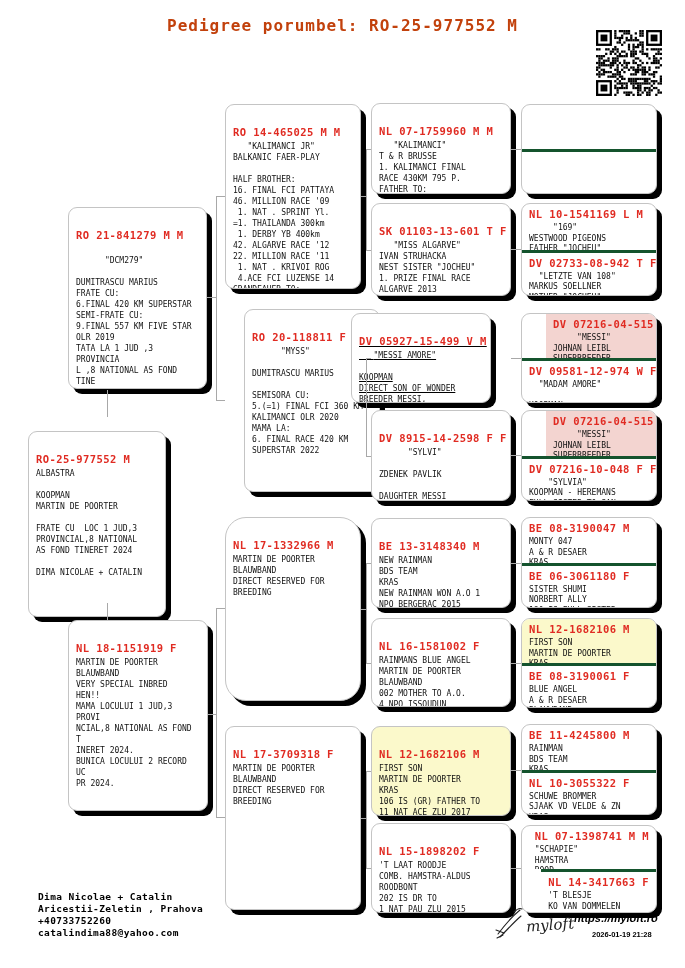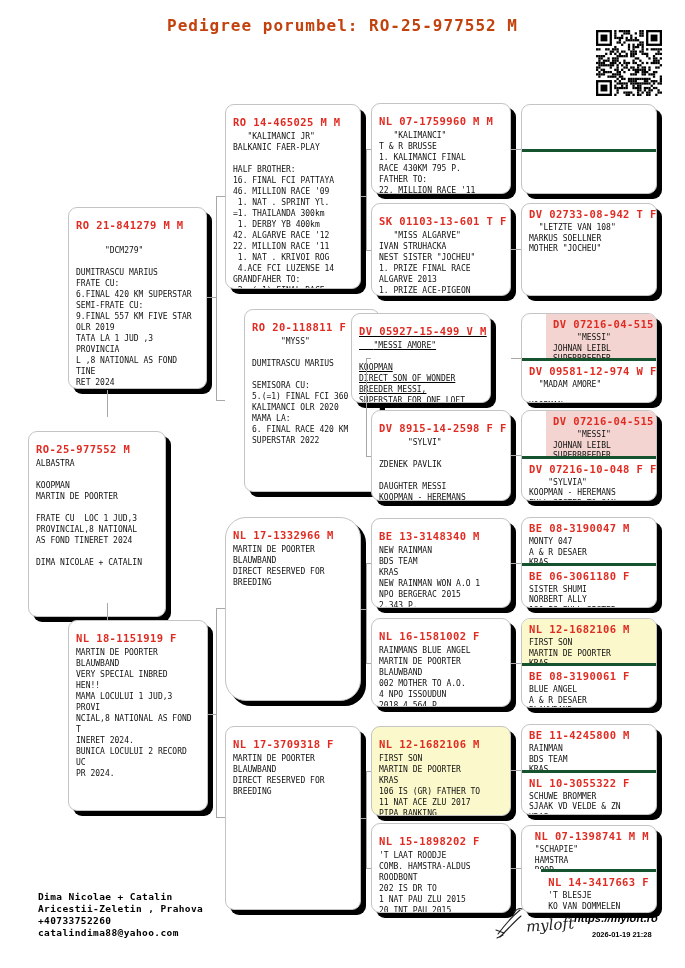--- a/index.html
+++ b/index.html
@@ -3,21 +3,21 @@
 <meta charset="utf-8">
 <style>
   :root{ --red:#e02b22; --pink:#f3d4d0; --yellow:#fbf9cb; --line:#a8a8a8; }
   html,body{margin:0;padding:0;background:#ffffff;}
   #page{position:relative;width:685px;height:968px;background:#fff;overflow:hidden;
         font-family:"DejaVu Sans Mono",monospace;}
   .title{position:absolute;top:16px;left:0;width:100%;text-align:center;
          font:bold 16px "DejaVu Sans Mono",monospace;letter-spacing:1px;color:#c2410c;}
   .qr{position:absolute;left:596px;top:30px;width:66px;height:66px;}
   .pbox{position:absolute;background:#fff;border:1px solid #c4c4c4;border-radius:9px;
-        box-shadow:5px 5px 0 #000;padding:11px 7px;box-sizing:border-box;overflow:hidden;}
+        box-shadow:5px 5px 0 #000;padding:21px 7px;box-sizing:border-box;overflow:hidden;}
   .ring{font:bold 10.5px "DejaVu Sans Mono",monospace;color:var(--red);
         letter-spacing:.4px;margin-bottom:3px;white-space:pre;}
   .blines{font:8px/11px "DejaVu Sans Mono",monospace;color:#111;white-space:pre-wrap;}
   .pair{display:flex;flex-direction:column;padding:0;}
   .phalf{flex:1 1 50%;padding:4px 7px;overflow:hidden;box-sizing:border-box;}
   .phalf + .phalf{border-top:3px solid #14532d;}
   .phalf .blines{line-height:10.5px;}
   .pink{background:var(--pink);margin-left:24px;}
   .yellow{background:var(--yellow);}
   .c{position:absolute;background:var(--line);}
@@ -541,20 +541,26 @@
       <div class="blines"></div>
     </div>
     <div class="phalf">
       <div class="ring"></div>
       <div class="blines"></div>
     </div>
   </div>
 
   <div class="pbox pair" style="left:521px;top:203px;width:136px;height:93px;">
     <div class="phalf">
+      <div class="ring">NL 10-1541169 L M</div>
+      <div class="blines">     "169"
+WESTWOOD PIGEONS
+FATHER "JOCHEU"</div>
+    </div>
+    <div class="phalf">
       <div class="ring">DV 02733-08-942 T F</div>
       <div class="blines">  "LETZTE VAN 108"
 MARKUS SOELLNER
 MOTHER "JOCHEU"</div>
     </div>
   </div>
 
   <div class="pbox pair" style="left:521px;top:313px;width:136px;height:90px;">
     <div class="phalf pink">
       <div class="ring">DV 07216-04-515 M M</div>

